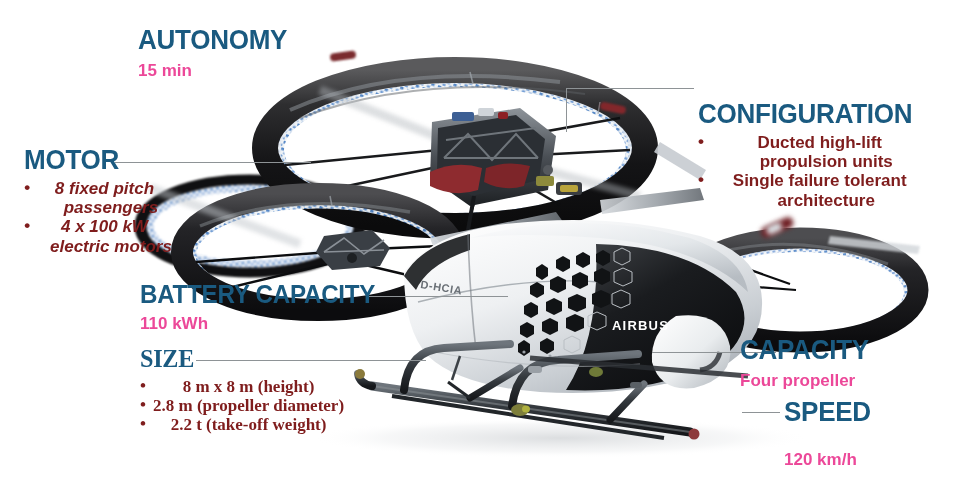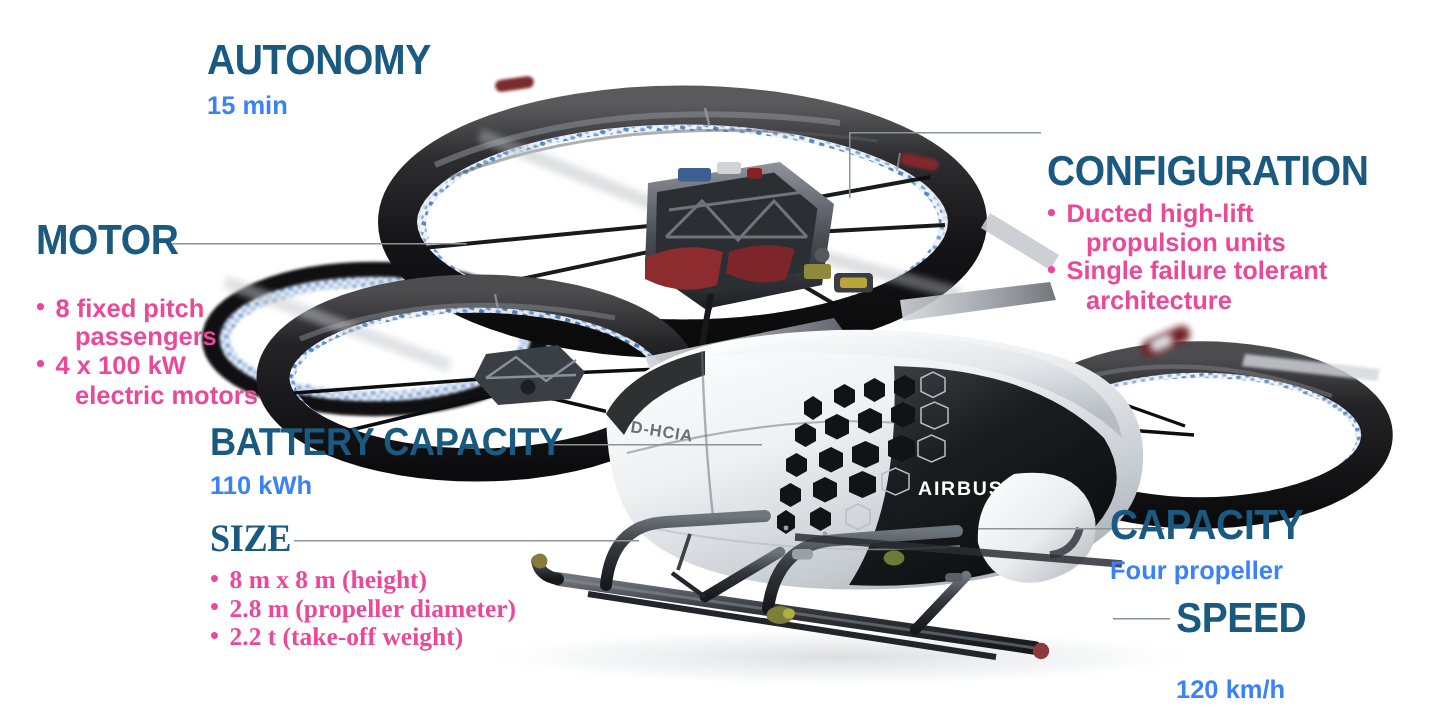--- a/index.html
+++ b/index.html
@@ -24,32 +24,33 @@
     color: #1a5a80;
     font-weight: bold;
     letter-spacing: -0.3px;
     line-height: 1.0;
     white-space: nowrap;
     font-stretch: condensed;
     transform: scaleX(0.93);
     transform-origin: left center;
   }
   .callout .sub {
-    color: #3b82f6;
+    color: #ec4899;
     font-weight: bold;
     line-height: 1.12;
     white-space: nowrap;
   }
   .callout ul {
     margin: 2px 0 0 0;
     padding: 0;
     list-style: none;
-    color: #ec4899;
+    color: #7f1d1d;
     font-weight: bold;
     line-height: 1.13;
+    text-align: center;
   }
   .callout ul li {
     position: relative;
     padding-left: 13px;
     white-space: nowrap;
   }
   .callout ul li::before {
     content: "\2022";
     position: absolute;
     left: 0;
@@ -384,21 +385,21 @@
   <div class="line-h" style="left:652px; top:352px;  width:124px;"></div>
   <div class="line-h" style="left:742px; top:412px;  width:38px;"></div>
 
   <div class="callout" style="left:138px; top:26px;">
     <div class="head h-xl">AUTONOMY</div>
     <div class="sub s-md" style="margin-top:7px;">15 min</div>
   </div>
 
   <div class="callout" style="left:24px; top:146px;">
     <div class="head h-xl">MOTOR</div>
-    <ul class="l-md" style="margin-top:22px;">
+    <ul class="l-md" style="margin-top:5px;font-style:italic;">
       <li>
         <span>8 fixed pitch</span>
         <span class="cont">passengers</span>
       </li>
       <li>
         <span>4 x 100 kW</span>
         <span class="cont">electric motors</span>
       </li>
     </ul>
   </div>

